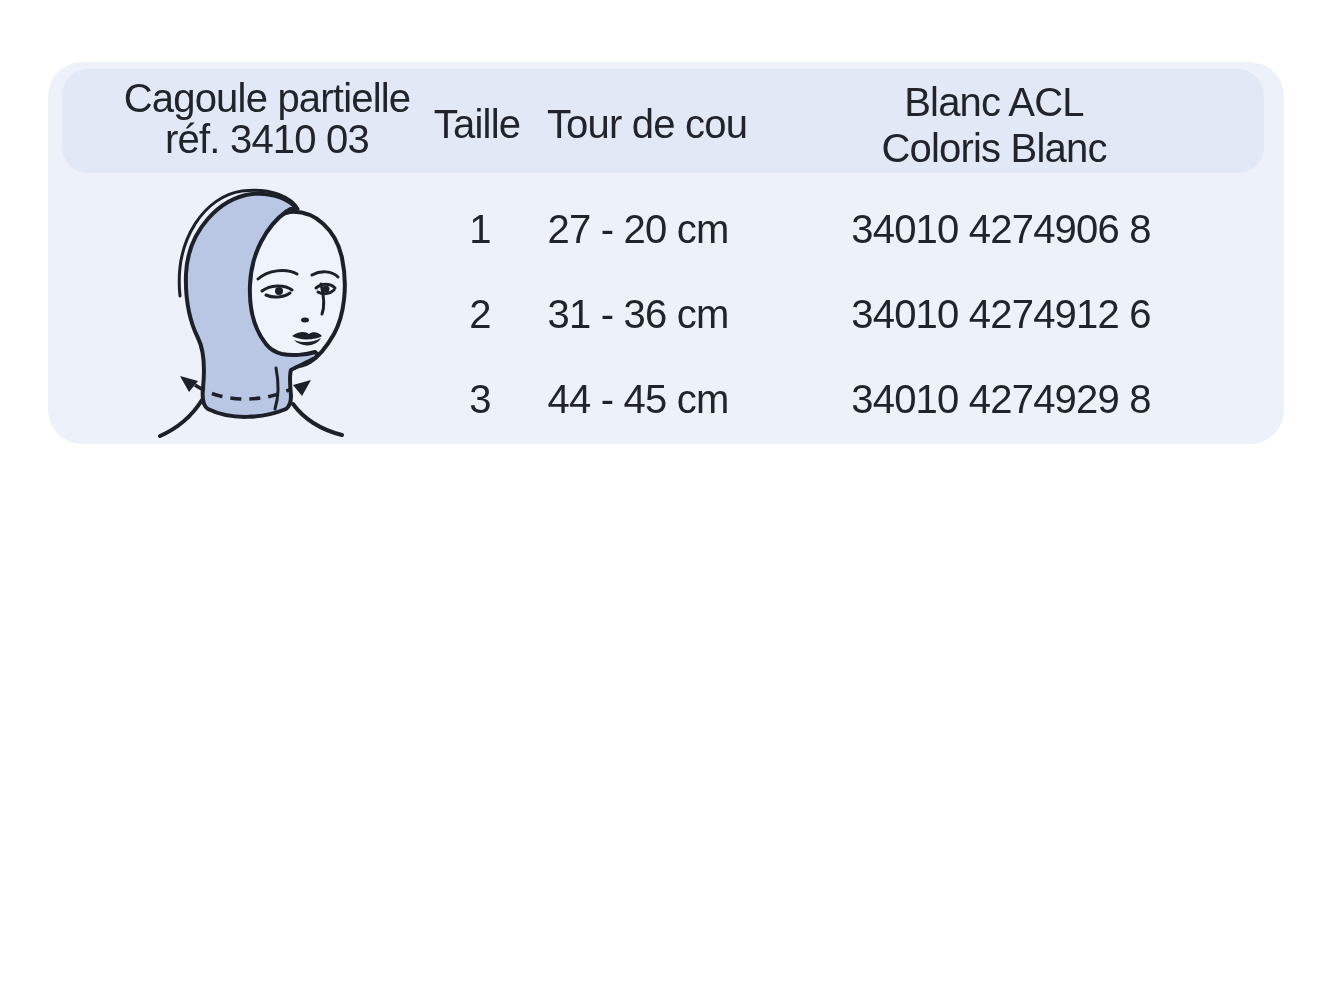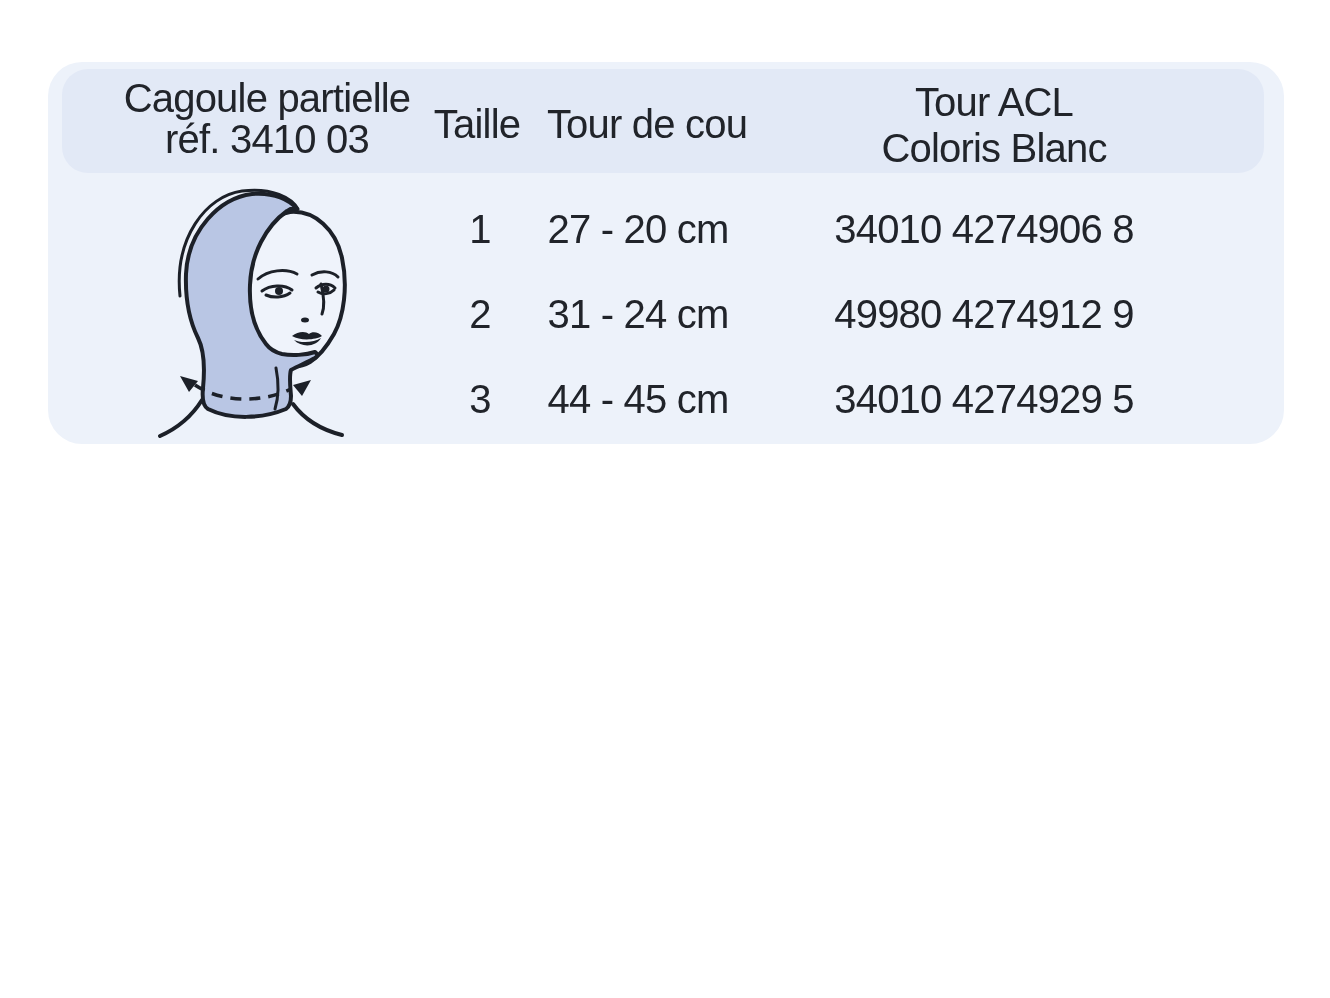--- a/index.html
+++ b/index.html
@@ -24,21 +24,21 @@
   }
   .h-product{left:20px;top:9px;width:370px;line-height:41px;}
   .h-taille{left:355px;top:32px;width:120px;}
   .h-tour{left:475px;top:32px;width:220px;}
   .h-code{left:802px;top:10px;width:260px;line-height:46px;}
   .row-0 .cell{top:144px;}
   .row-1 .cell{top:229px;}
   .row-2 .cell{top:314px;}
   .c-taille{left:382px;width:100px;}
   .c-tour{left:462px;width:256px;}
-  .c-code{left:761px;width:350px;}
+  .c-code{left:778px;width:350px;}
   .illu{
     position:absolute;left:92px;top:116px;width:220px;height:260px;
   }
   .ink-stroke{fill:none;stroke:#1c2028;stroke-width:4;stroke-linecap:round;stroke-linejoin:round;}
   .ink-thin{fill:none;stroke:#1c2028;stroke-width:3;stroke-linecap:round;}
   .ink-fill{fill:#1c2028;stroke:none;}
   .face-shape{stroke:#1c2028;stroke-width:4;stroke-linejoin:round;}
   .hood-shape{stroke:#1c2028;stroke-width:4;stroke-linejoin:round;}
   .dashed-line{fill:none;stroke:#1c2028;stroke-width:3.5;stroke-dasharray:11 8;stroke-linecap:butt;}
 </style>
@@ -48,21 +48,21 @@
 <div class="card">
 
   <div class="card-header">
     <div class="hcell h-product">
       <div>Cagoule partielle</div>
       <div>réf. 3410 03</div>
     </div>
     <div class="hcell h-taille">Taille</div>
     <div class="hcell h-tour">Tour de cou</div>
     <div class="hcell h-code">
-      <div>Tour ACL</div>
+      <div>Blanc ACL</div>
       <div>Coloris Blanc</div>
     </div>
   </div>
 
   <svg class="illu" viewBox="0 0 220 260" aria-hidden="true">
 
     <path class="ink-thin" d="M 40 118 C 34 60 66 18 102 13 C 132 9 152 20 158 31" stroke-width="3.5"></path>
 
     <path class="face-shape" d="M 150 34 C 175 32 196 52 202 80 C 208 108 204 138 194 156
          C 186 170 178 179 170 184 C 160 190 148 190 140 184
@@ -111,22 +111,22 @@
     </g>
   </svg>
 
   <div class="row row-0">
     <div class="cell c-taille">1</div>
     <div class="cell c-tour">27 - 20 cm</div>
     <div class="cell c-code">34010 4274906 8</div>
   </div>
   <div class="row row-1">
     <div class="cell c-taille">2</div>
-    <div class="cell c-tour">31 - 24 cm</div>
-    <div class="cell c-code">49980 4274912 9</div>
+    <div class="cell c-tour">31 - 36 cm</div>
+    <div class="cell c-code">34010 4274912 6</div>
   </div>
   <div class="row row-2">
     <div class="cell c-taille">3</div>
     <div class="cell c-tour">44 - 45 cm</div>
-    <div class="cell c-code">34010 4274929 5</div>
+    <div class="cell c-code">34010 4274929 8</div>
   </div>
 
 </div>
 
 </body></html>

